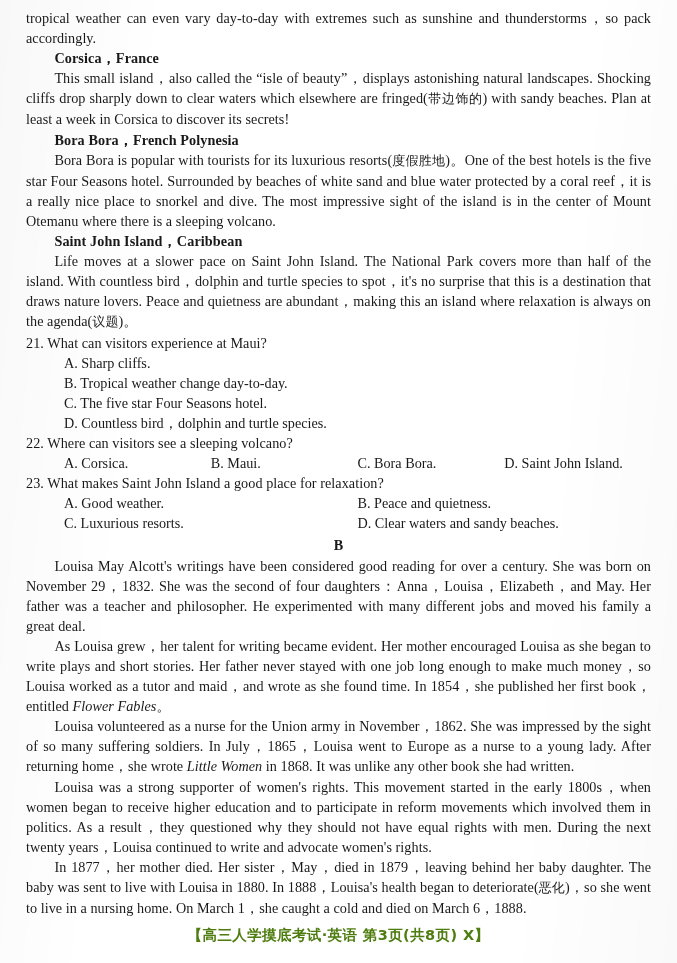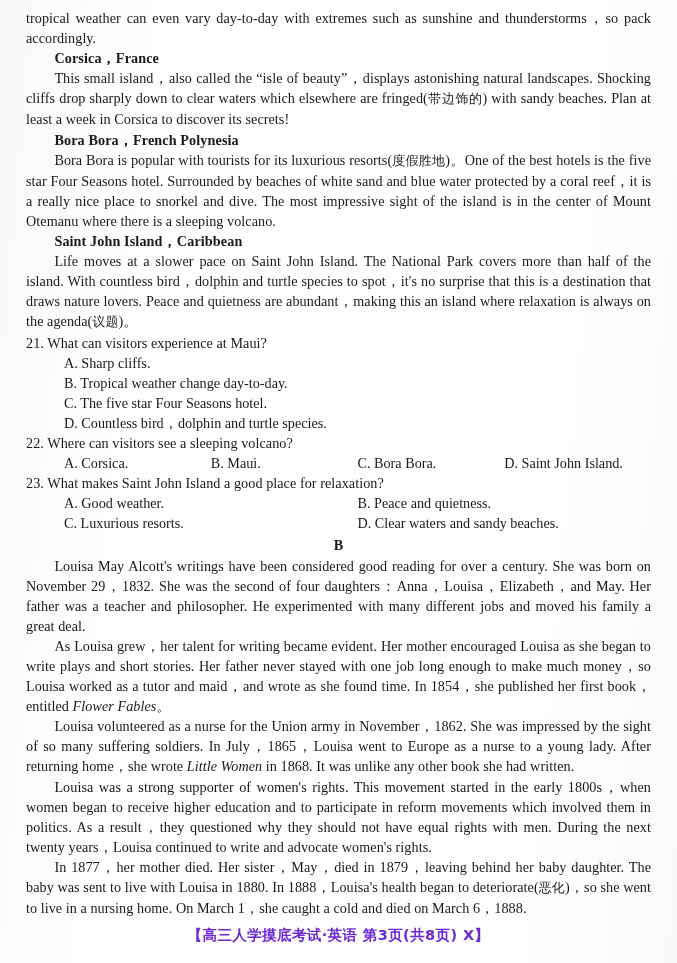--- a/index.html
+++ b/index.html
@@ -93,21 +93,21 @@
   .footer {
     position: absolute;
     left: 0;
     right: 0;
     bottom: 18px;
     text-align: center;
     font-family: "DejaVu Sans", sans-serif;
     font-weight: bold;
     font-size: 14.5px;
     letter-spacing: 0.4px;
-    color: #6d28d9;
+    color: #4d7c0f;
   }
 </style>
 </head>
 <body>
 
 <div class="page">
 
   <p class="body-para no-indent">tropical weather can even vary day-to-day with extremes such as sunshine and thunderstorms，so pack accordingly.</p>
 
   <p class="subhead">Corsica，France</p>

